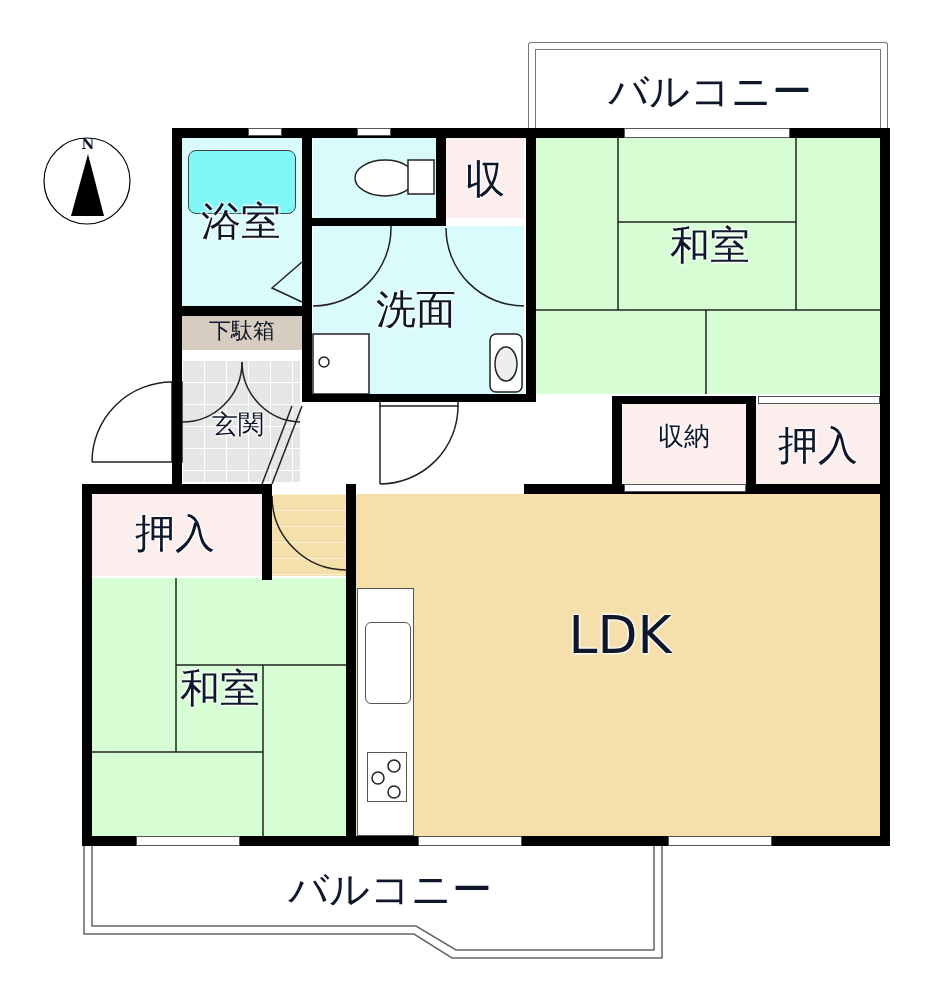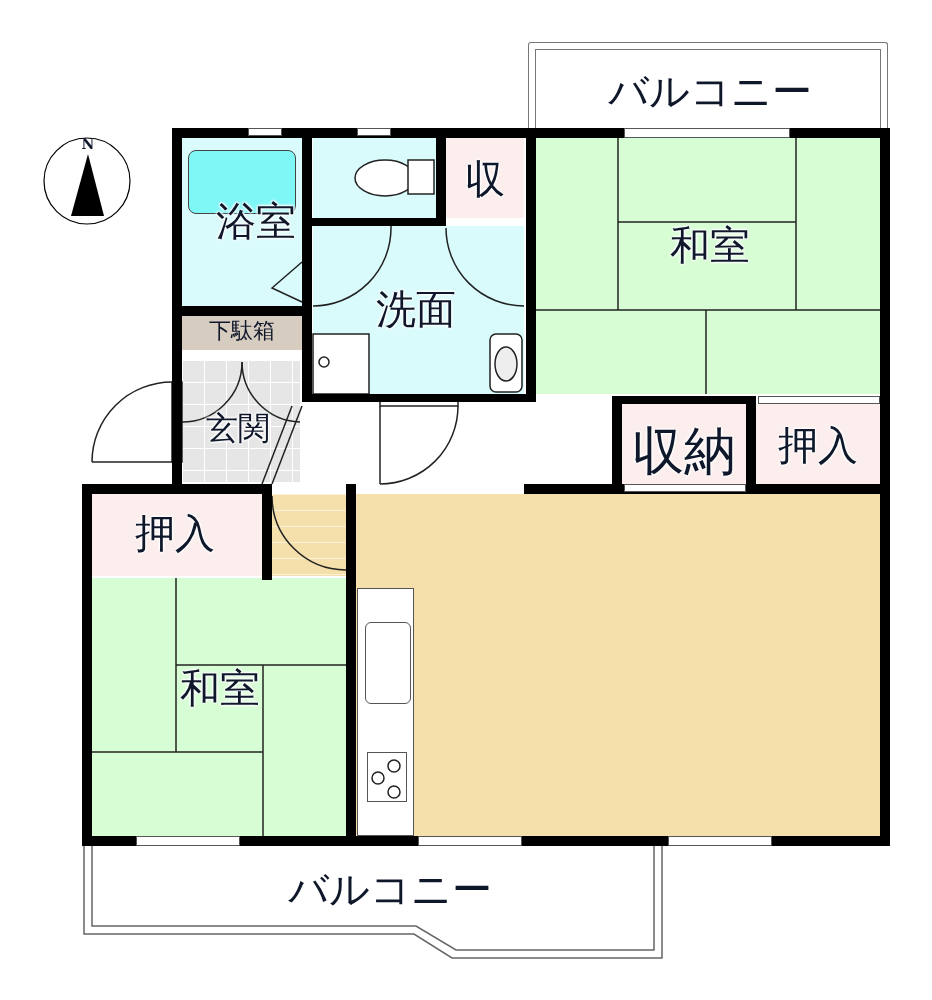--- a/index.html
+++ b/index.html
@@ -141,28 +141,29 @@
 <div class="win" style="left:668px;top:836px;width:104px;height:10px;"></div>
 <div class="win" style="left:624px;top:484px;width:122px;height:8px;"></div>
 <div class="win" style="left:758px;top:396px;width:122px;height:8px;"></div>
 
 <svg class="overlay" width="932" height="1000">
   <path d="M 84 846 L 84 934 L 414 934 L 452 958 L 662 958 L 662 846" fill="none" stroke="#666" stroke-width="1.5"></path>
   <path d="M 92 846 L 92 926 L 416 926 L 456 950 L 654 950 L 654 846" fill="none" stroke="#666" stroke-width="1.5"></path>
 </svg>
 <span class="label" style="left:240px;top:866px;width:300px;font-size:40px;">バルコニー</span>
 
-<span class="label" style="left:186px;top:198px;width:110px;font-size:40px;text-align:right;">浴室</span>
+<span class="label" style="left:186px;top:198px;width:110px;font-size:40px;">浴室</span>
 <span class="label" style="left:446px;top:156px;width:78px;font-size:40px;">収</span>
 <span class="label" style="left:356px;top:286px;width:120px;font-size:40px;">洗面</span>
 <span class="label" style="left:182px;top:318px;width:120px;font-size:22px;text-shadow:none;">下駄箱</span>
-<span class="label" style="left:190px;top:410px;width:96px;font-size:32px;">玄関</span>
+<span class="label" style="left:190px;top:410px;width:96px;font-size:26px;">玄関</span>
 <div class="label" style="left:600px;top:222px;width:220px;font-size:40px;">
   <div>和室</div>
 </div>
-<span class="label" style="left:622px;top:422px;width:124px;font-size:52px;">収納</span>
+<span class="label" style="left:622px;top:422px;width:124px;font-size:26px;">収納</span>
 <span class="label" style="left:756px;top:422px;width:124px;font-size:40px;">押入</span>
 <span class="label" style="left:110px;top:510px;width:130px;font-size:40px;">押入</span>
 <div class="label" style="left:110px;top:665px;width:220px;font-size:40px;">
   <div>和室</div>
 </div>
 <div class="label" style="left:500px;top:606px;width:240px;font-size:52px;">
+  <div>LDK</div>
 </div>
 
 </body></html>

